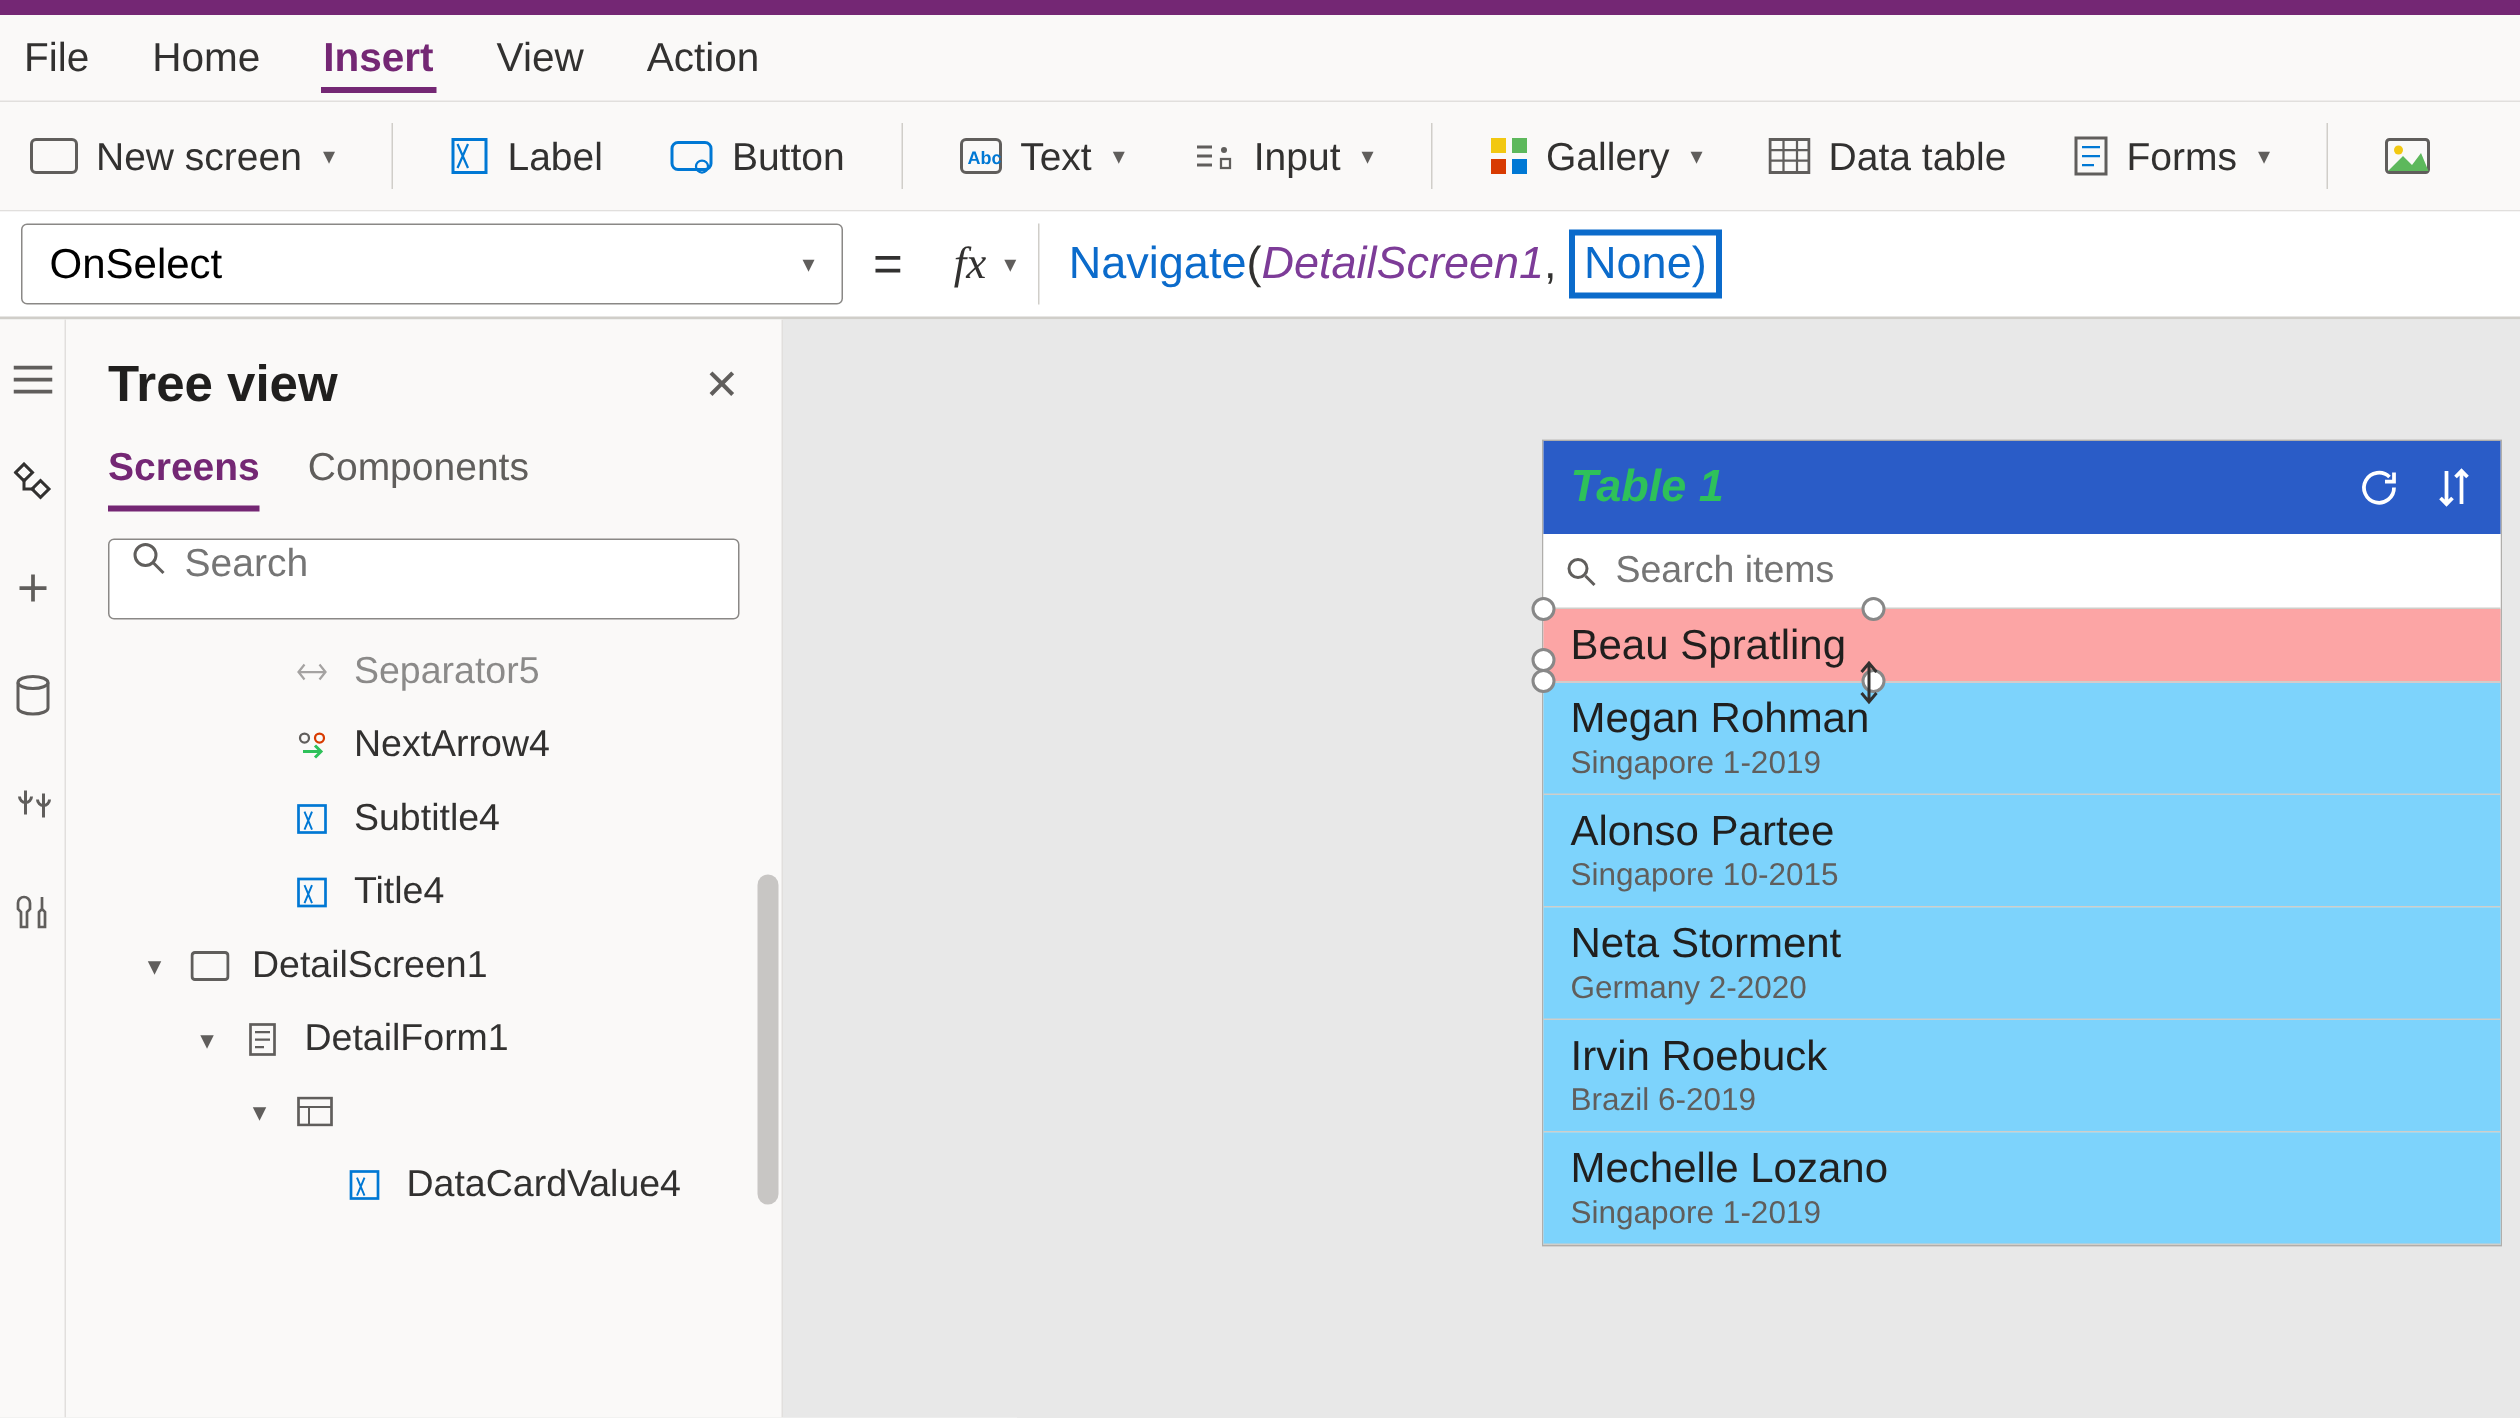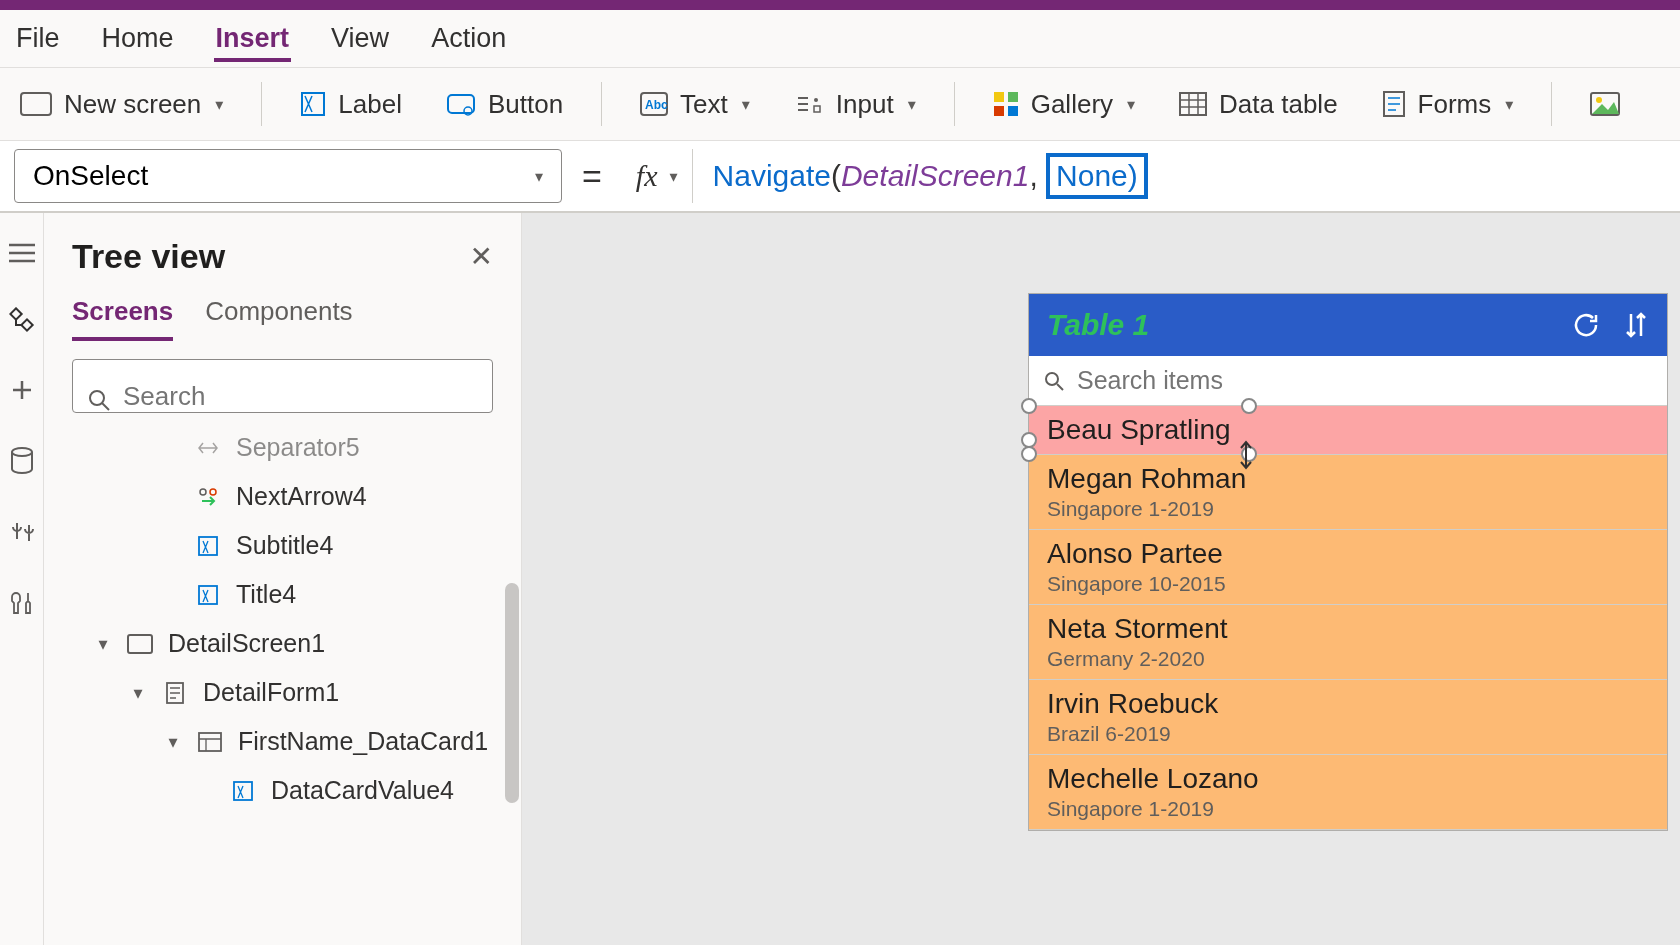--- a/index.html
+++ b/index.html
@@ -41,21 +41,21 @@
 
 
 .tree-panel { width: 478px; background: #faf9f8; border-right: 1px solid #e1dfdd; display: flex; flex-direction: column; position: relative; }
 .tree-head { display: flex; justify-content: space-between; align-items: center; padding: 24px 28px 8px 28px; }
 .tree-title { font-size: 34px; font-weight: 700; color: #201f1e; }
 .close-x { font-size: 28px; color: #605e5c; cursor: pointer; }
 .tree-tabs { display: flex; gap: 32px; padding: 12px 28px 0 28px; font-size: 26px; color: #605e5c; }
 .tree-tab { padding-bottom: 10px; cursor: pointer; }
 .tree-tab.active { color: #742774; font-weight: 600; border-bottom: 4px solid #742774; }
 .search-wrap { padding: 18px 28px 10px 28px; }
-.search-box { height: 54px; border: 1px solid #8a8886; border-radius: 4px; display: flex; align-items: flex-end; padding: 0 14px; gap: 12px; background: #fff; }
+.search-box { height: 54px; border: 1px solid #8a8886; border-radius: 4px; display: flex; align-items: flex-start; padding: 0 14px; gap: 12px; background: #fff; }
 .search-box input { border: none; outline: none; font-size: 26px; flex: 1; color: #605e5c; background: transparent; }
 
 .tree-list { flex: 1; overflow: hidden; position: relative; padding-bottom: 10px; }
 .tree-item { display: flex; align-items: center; gap: 14px; padding: 10px 0 10px 0; font-size: 25px; color: #323130; cursor: pointer; }
 .tree-item .caret { width: 18px; text-align: center; color: #605e5c; font-size: 18px; }
 .tree-item .ticon { width: 28px; height: 28px; display: flex; align-items: center; justify-content: center; }
 
 .scrollbar { position: absolute; right: 2px; top: 0; width: 14px; height: 220px; background: #c8c6c4; border-radius: 7px; }
 
 
@@ -63,21 +63,21 @@
 
 
 .phone { position: absolute; left: 506px; top: 80px; width: 640px; background: #fff; border: 1px solid #b0aeab; }
 .phone-header { height: 62px; background: #2a5cc7; display: flex; align-items: center; justify-content: space-between; padding: 0 18px; }
 .phone-title { color: #2ec15a; font-size: 30px; font-style: italic; font-weight: 600; }
 .phone-icons { display: flex; gap: 22px; align-items: center; }
 .phone-icons svg { cursor: pointer; }
 .phone-search { height: 50px; background: #fff; display: flex; align-items: center; padding: 0 14px; gap: 12px; border-bottom: 1px solid #d0cec9; }
 .phone-search input { border: none; outline: none; font-size: 25px; color: #605e5c; flex: 1; }
 .phone-list { }
-.phone-row { padding: 8px 18px 8px 18px; border-bottom: 1px solid #d0cec9; background: #fdba74; }
+.phone-row { padding: 8px 18px 8px 18px; border-bottom: 1px solid #d0cec9; background: #7dd3fc; }
 .phone-row .pname { font-size: 28px; color: #201f1e; }
 .phone-row .psub { font-size: 21px; color: #605e5c; margin-top: 2px; }
 .phone-row.selected { background: #fca5a5; position: relative; }
 
 
 .sel-handle { position: absolute; width: 16px; height: 16px; background: #fff; border: 2px solid #888; border-radius: 50%; }
 
 
 .resize-cursor { position: absolute; pointer-events: none; }
 
@@ -311,21 +311,20 @@
       </div>
 
       <div class="tree-item" style="padding-left:120px">
         <span class="caret">▾</span>
         <span class="ticon">
             <svg width="24" height="20" viewBox="0 0 24 20">
               <rect x="1" y="1" width="22" height="18" fill="none" stroke="#605e5c" stroke-width="1.8"></rect>
               <path d="M1 7 H23 M8 7 V19" stroke="#605e5c" stroke-width="1.3"></path>
             </svg>
           </span>
-        <span>FirstName_DataCard1</span>
       </div>
 
       <div class="tree-item" style="padding-left:185px">
         <span class="ticon">
             <svg width="22" height="22" viewBox="0 0 22 22">
               <rect x="2" y="2" width="18" height="18" fill="none" stroke="#0078d4" stroke-width="1.8"></rect>
               <path d="M6 6 L11 18 M11 6 L6 18" stroke="#0078d4" stroke-width="1.3"></path>
             </svg>
           </span>
         <span>DataCardValue4</span>

